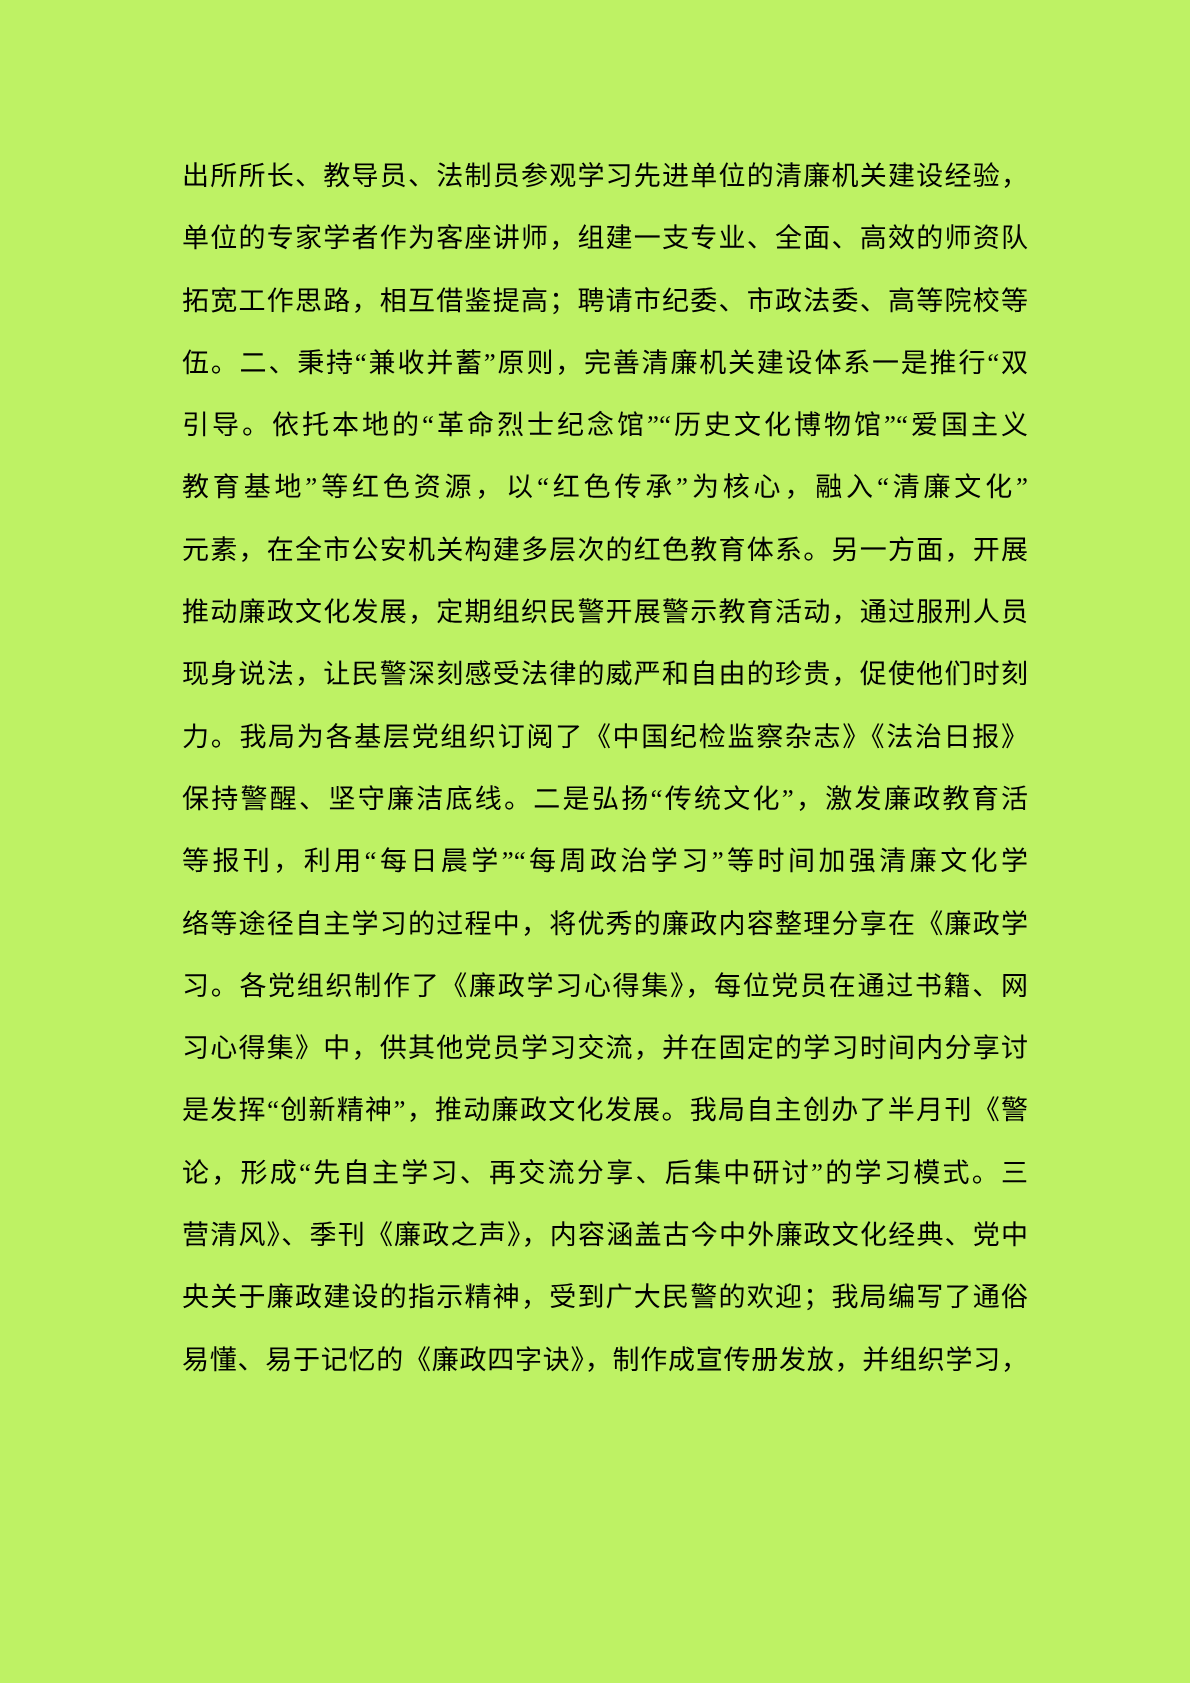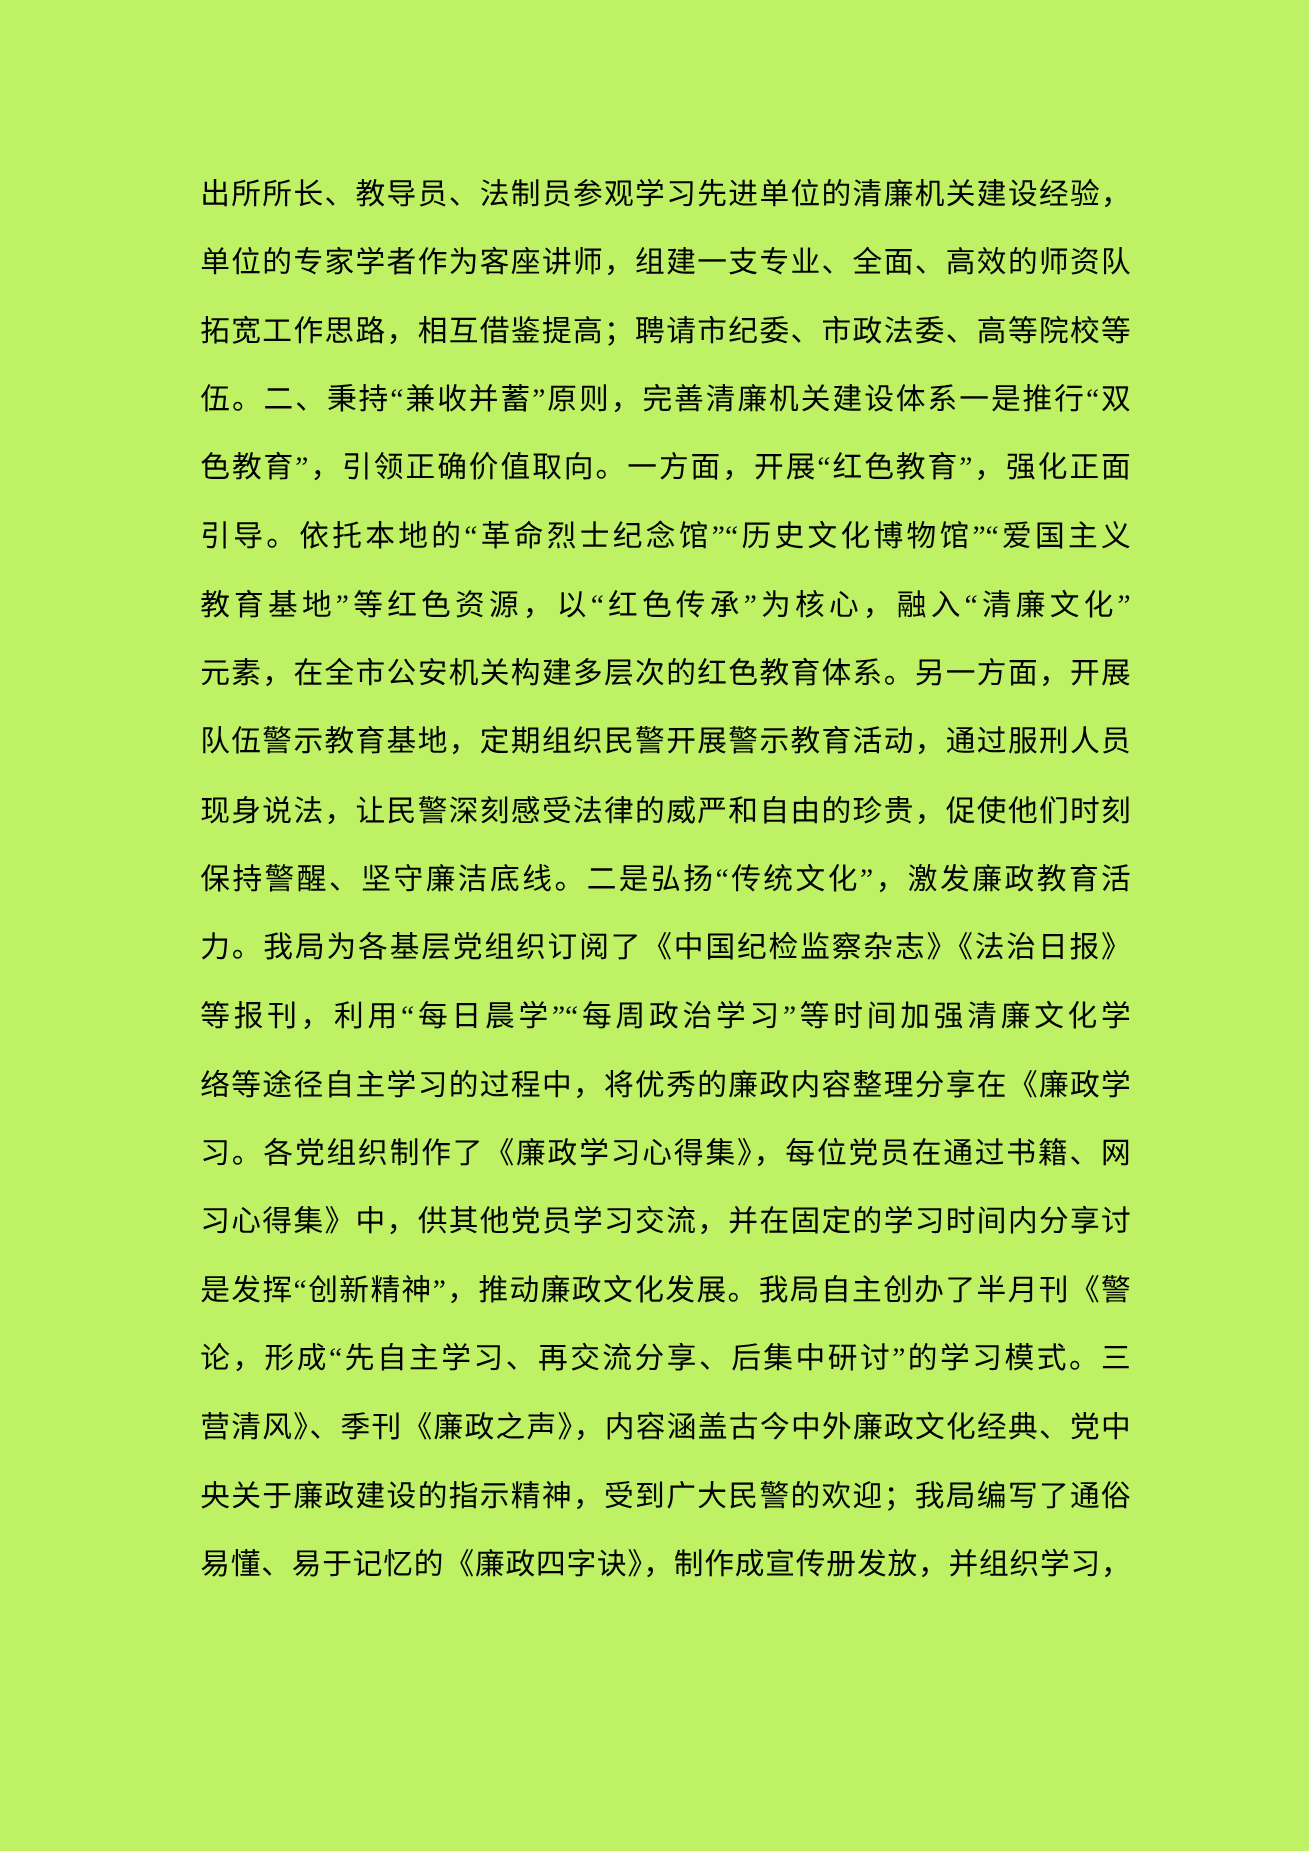--- a/index.html
+++ b/index.html
@@ -35,28 +35,27 @@
 </style>
 </head>
 <body>
 
 <div class="page">
   <div class="text-block" id="body-text">
       <div class="line">出所所长、教导员、法制员参观学习先进单位的清廉机关建设经验，</div>
       <div class="line">单位的专家学者作为客座讲师，组建一支专业、全面、高效的师资队</div>
       <div class="line">拓宽工作思路，相互借鉴提高；聘请市纪委、市政法委、高等院校等</div>
       <div class="line">伍。二、秉持“兼收并蓄”原则，完善清廉机关建设体系一是推行“双</div>
-      <div class="line">色教育”，引领正确价值取向。一方面，开展“红色教育”，强化正面</div>
       <div class="line">引导。依托本地的“革命烈士纪念馆”“历史文化博物馆”“爱国主义</div>
       <div class="line">教育基地”等红色资源，以“红色传承”为核心，融入“清廉文化”</div>
       <div class="line">元素，在全市公安机关构建多层次的红色教育体系。另一方面，开展</div>
-      <div class="line">队伍警示教育基地，定期组织民警开展警示教育活动，通过服刑人员</div>
+      <div class="line">推动廉政文化发展，定期组织民警开展警示教育活动，通过服刑人员</div>
       <div class="line">现身说法，让民警深刻感受法律的威严和自由的珍贵，促使他们时刻</div>
+      <div class="line">力。我局为各基层党组织订阅了《中国纪检监察杂志》《法治日报》</div>
       <div class="line">保持警醒、坚守廉洁底线。二是弘扬“传统文化”，激发廉政教育活</div>
-      <div class="line">力。我局为各基层党组织订阅了《中国纪检监察杂志》《法治日报》</div>
       <div class="line">等报刊，利用“每日晨学”“每周政治学习”等时间加强清廉文化学</div>
       <div class="line">络等途径自主学习的过程中，将优秀的廉政内容整理分享在《廉政学</div>
       <div class="line">习。各党组织制作了《廉政学习心得集》，每位党员在通过书籍、网</div>
       <div class="line">习心得集》中，供其他党员学习交流，并在固定的学习时间内分享讨</div>
       <div class="line">是发挥“创新精神”，推动廉政文化发展。我局自主创办了半月刊《警</div>
       <div class="line">论，形成“先自主学习、再交流分享、后集中研讨”的学习模式。三</div>
       <div class="line">营清风》、季刊《廉政之声》，内容涵盖古今中外廉政文化经典、党中</div>
       <div class="line">央关于廉政建设的指示精神，受到广大民警的欢迎；我局编写了通俗</div>
       <div class="line">易懂、易于记忆的《廉政四字诀》，制作成宣传册发放，并组织学习，</div>
     </div>

